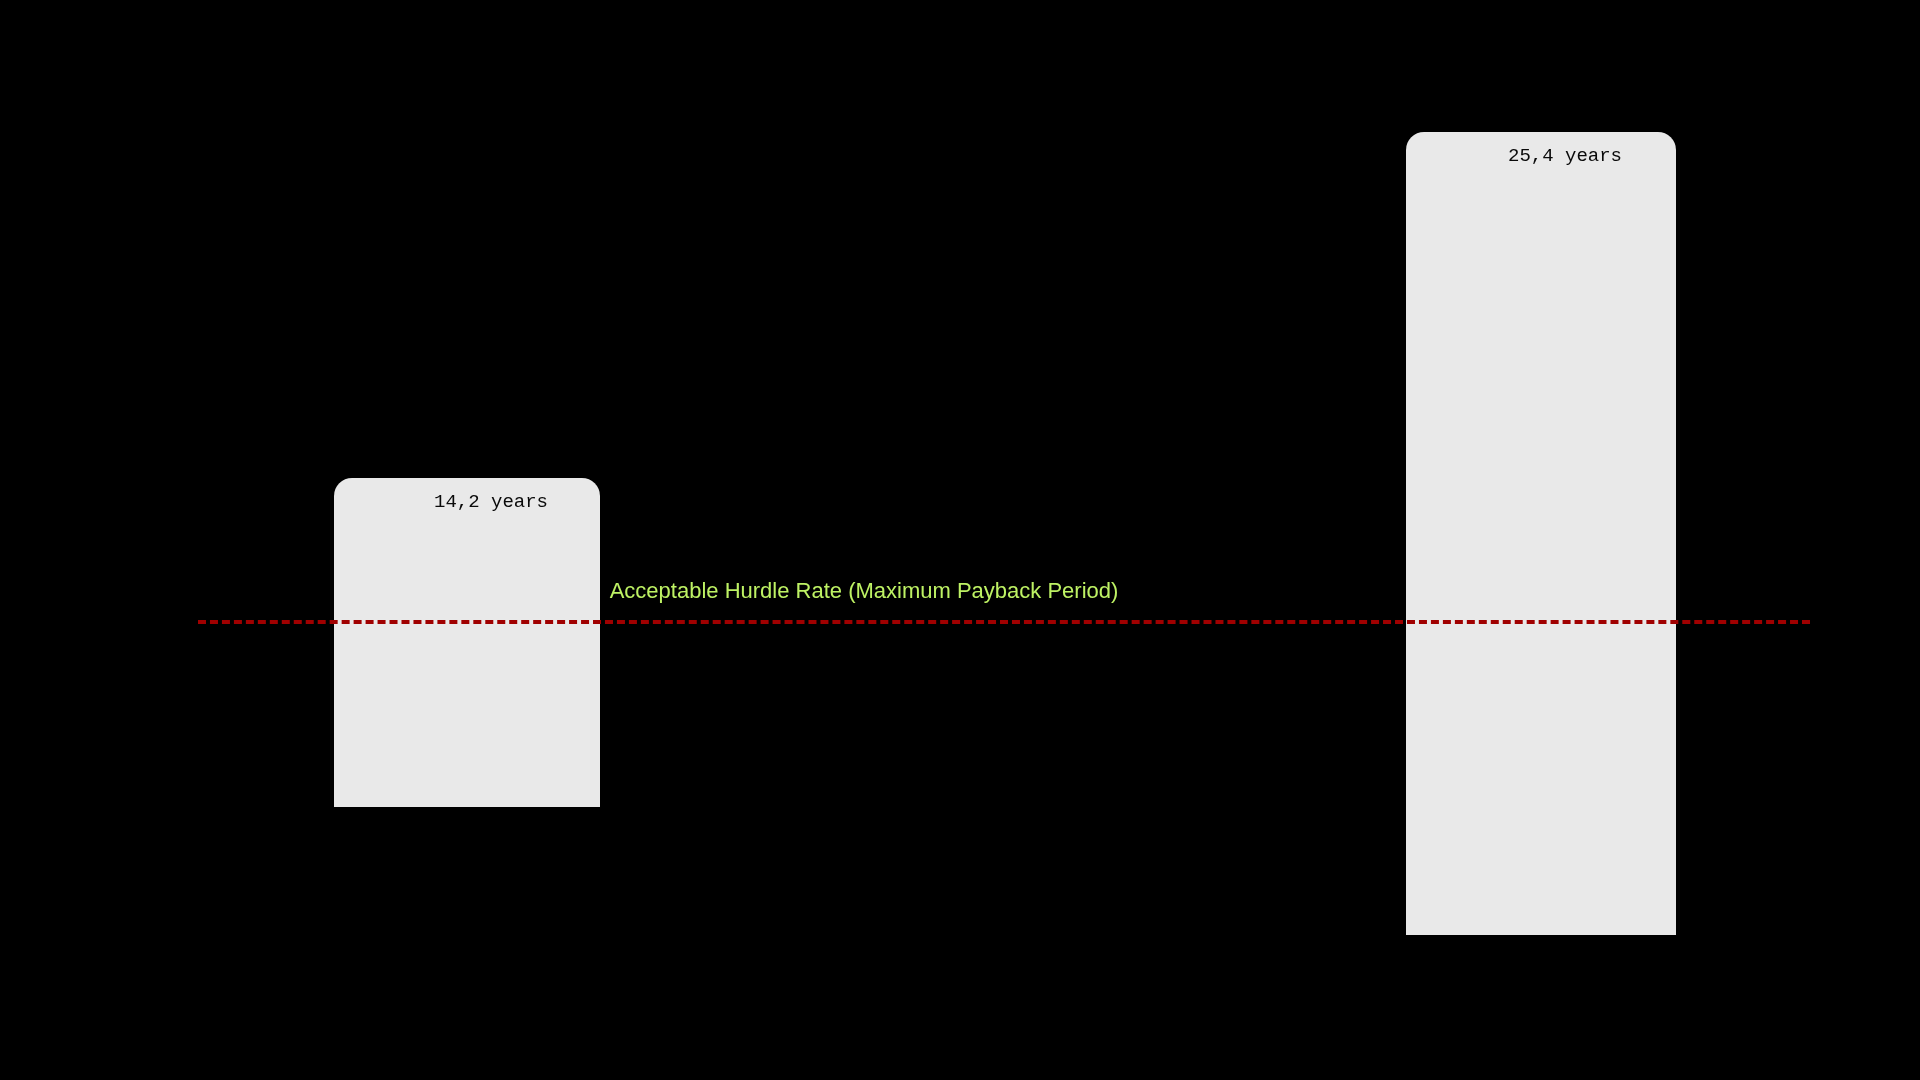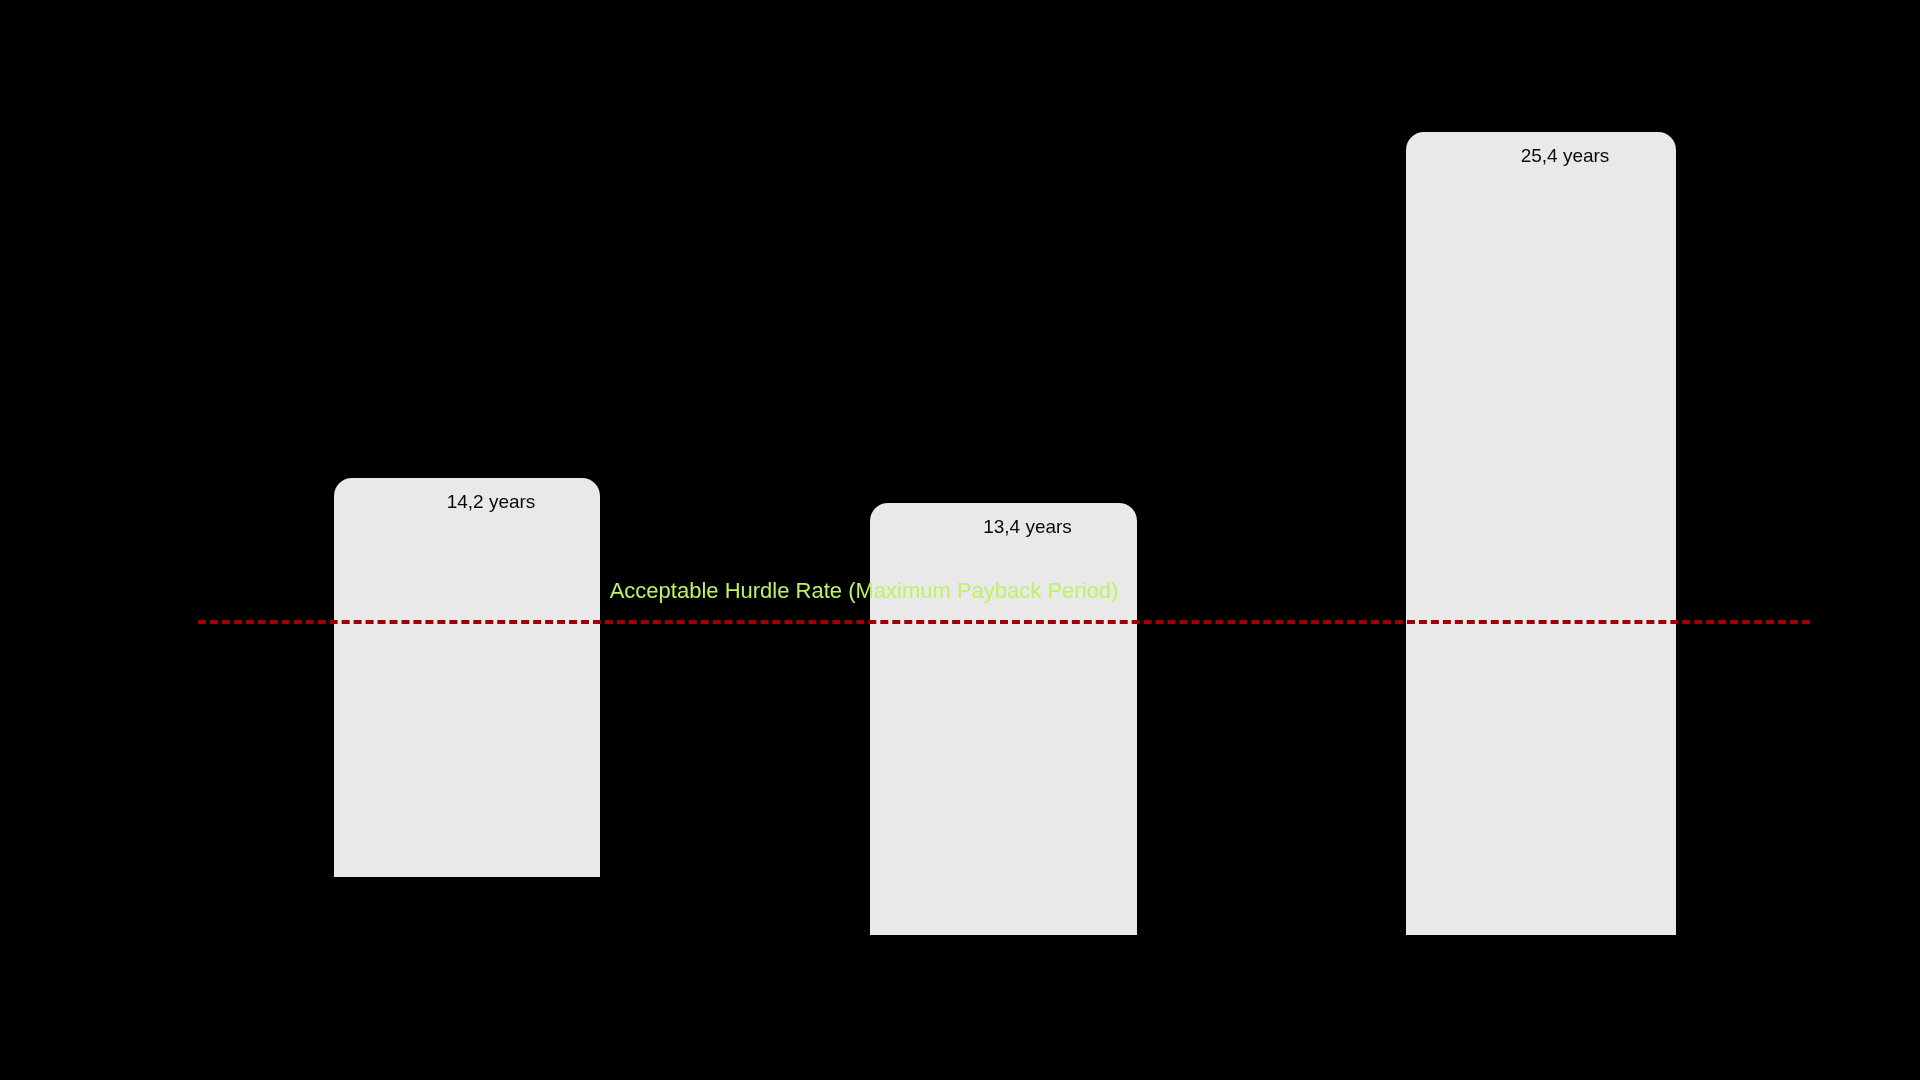--- a/index.html
+++ b/index.html
@@ -31,21 +31,21 @@
   }
   .bar-label {
     position: absolute;
     left: 0;
     right: 0;
     top: 12px;
     text-align: center;
     color: #0A0A0A;
     font-size: 19px;
     line-height: 24px;
-    font-family: Liberation Sans, sans-serif;
+    font-family: Liberation Mono, monospace;
     white-space: nowrap;
     margin-left: 48px;
   }
   .threshold-line {
     position: absolute;
     height: 0;
     border-top-style: dashed;
     border-top-width: 4px;
   }
   .threshold-label {
@@ -58,27 +58,24 @@
     font-family: "Liberation Sans", sans-serif;
   }
 </style>
 </head>
 <body>
 
 <div id="stage" style="background: rgb(0, 0, 0);">
 
   <div class="plot-area">
 
-    <div class="bar" id="bar-1" style="left: 334px; top: 478px; width: 266px; height: 399px; background: rgb(233, 233, 233); border-radius: 18px 18px 0px 0px;">
+    <div class="bar" id="bar-1" style="left: 334px; top: 478px; width: 266px; height: 329px; background: rgb(233, 233, 233); border-radius: 18px 18px 0px 0px;">
       <div class="bar-label">14,2 years</div>
     </div>
 
-    <div class="bar" id="bar-2" style="left: 870px; top: 503px; width: 267px; height: 432px; background: rgb(233, 233, 233); border-radius: 18px 18px 0px 0px;">
-      <div class="bar-label">13,4 years</div>
-    </div>
 
     <div class="bar" id="bar-3" style="left: 1406px; top: 132px; width: 270px; height: 803px; background: rgb(233, 233, 233); border-radius: 18px 18px 0px 0px;">
       <div class="bar-label">25,4 years</div>
     </div>
 
     <div class="threshold-label" id="threshold-label" style="top: 578px; left: 0px; width: 1728px;">Acceptable Hurdle Rate (Maximum Payback Period)</div>
 
     <div class="threshold-line" id="threshold-line" style="left: 198px; width: 1612px; top: 620px; border-top-color: rgb(160, 0, 0);"></div>
 
   </div>

